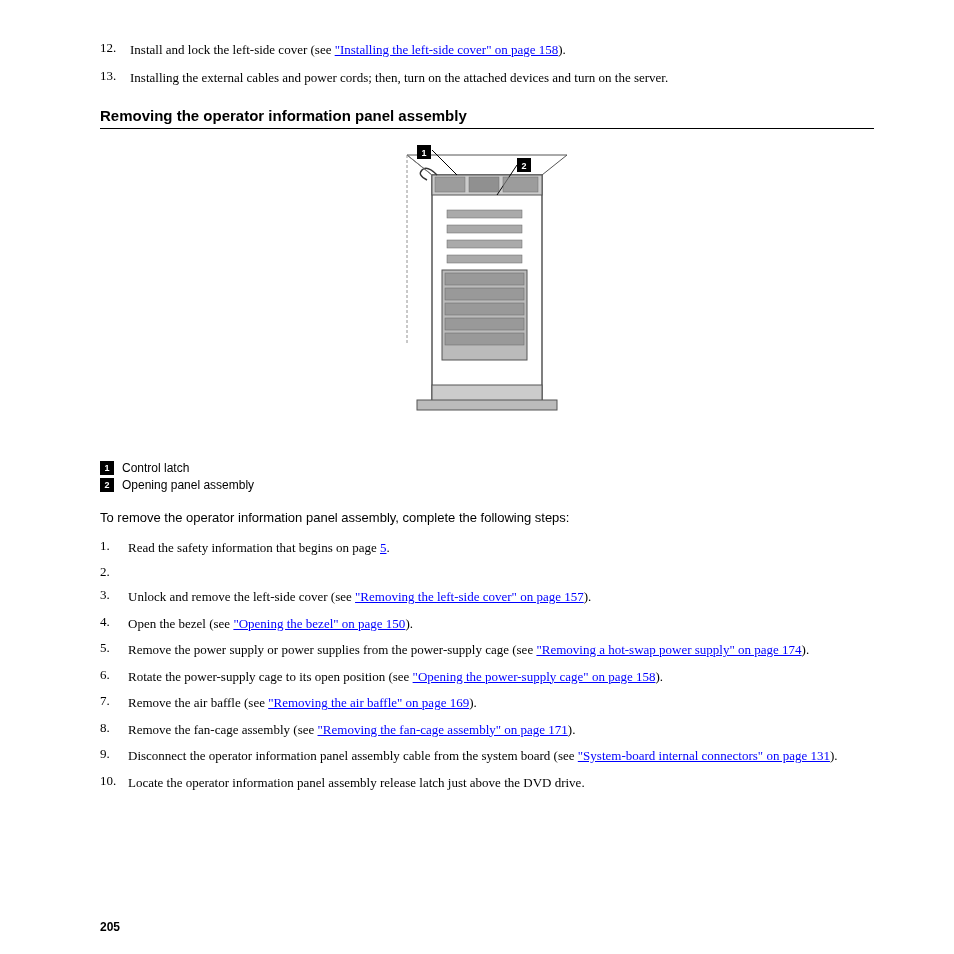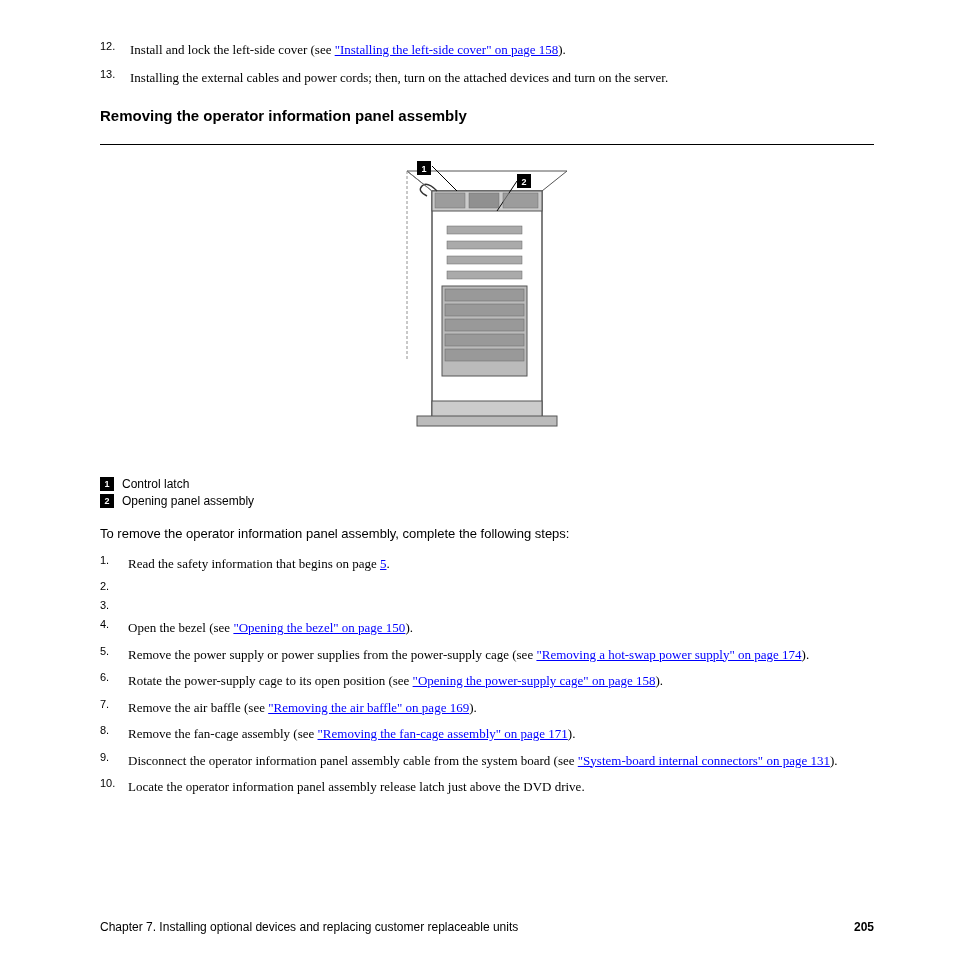--- a/index.html
+++ b/index.html
@@ -23,37 +23,38 @@
     .top-steps ol {
       list-style: none;
       padding: 0;
     }
     .top-steps ol li {
       display: flex;
       margin-bottom: 8px;
     }
     .step-num {
       min-width: 30px;
-      font-size: 11px;
+      font-size: 13px;
+      font-family: Liberation Serif, serif;
     }
     .step-text {
       font-size: 13px;
       line-height: 1.5;
       font-family: Liberation Serif, serif;
     }
     a, .link {
       color: #00f;
       text-decoration: underline;
       cursor: pointer;
     }
     .section-title {
       font-size: 15px;
       font-weight: bold;
       border-bottom: 1px solid #000;
-      padding-bottom: 20px;
+      padding-bottom: 4px;
       margin-bottom: 16px;
       margin-top: 10px;
     }
     .figure-container {
       display: flex;
       justify-content: center;
       margin: 10px 0 16px 0;
       position: relative;
     }
     .figure-img {
@@ -213,20 +214,23 @@
       <span class="step-num">1.</span>
       <span class="step-text">
         Read the safety information that begins on page <a class="link">5</a>.
       </span>
     </li>
     <li>
       <span class="step-num">2.</span>
     </li>
     <li>
       <span class="step-num">3.</span>
+      <span class="step-text">
+        Unlock and remove the left-side cover (see <a class="link">"Removing the left-side cover" on page 157</a>).
+      </span>
     </li>
     <li>
       <span class="step-num">4.</span>
       <span class="step-text">
         Open the bezel (see <a class="link">"Opening the bezel" on page 150</a>).
       </span>
     </li>
     <li>
       <span class="step-num">5.</span>
       <span class="step-text">
@@ -259,17 +263,16 @@
     </li>
     <li>
       <span class="step-num">10.</span>
       <span class="step-text">
         Locate the operator information panel assembly release latch just above the DVD drive.
       </span>
     </li>
   </ol>
 
   <div class="footer">
-    <span class="footer-left">Chapter 7. Installing optional devices and replacing customer replaceable units</span>
     <span class="footer-right">205</span>
   </div>
 
 </div>
 
 </body></html>

